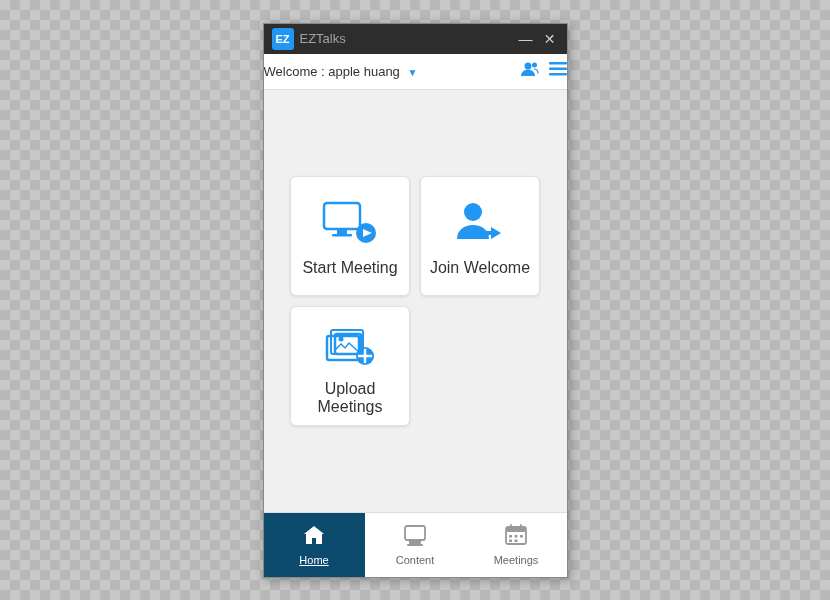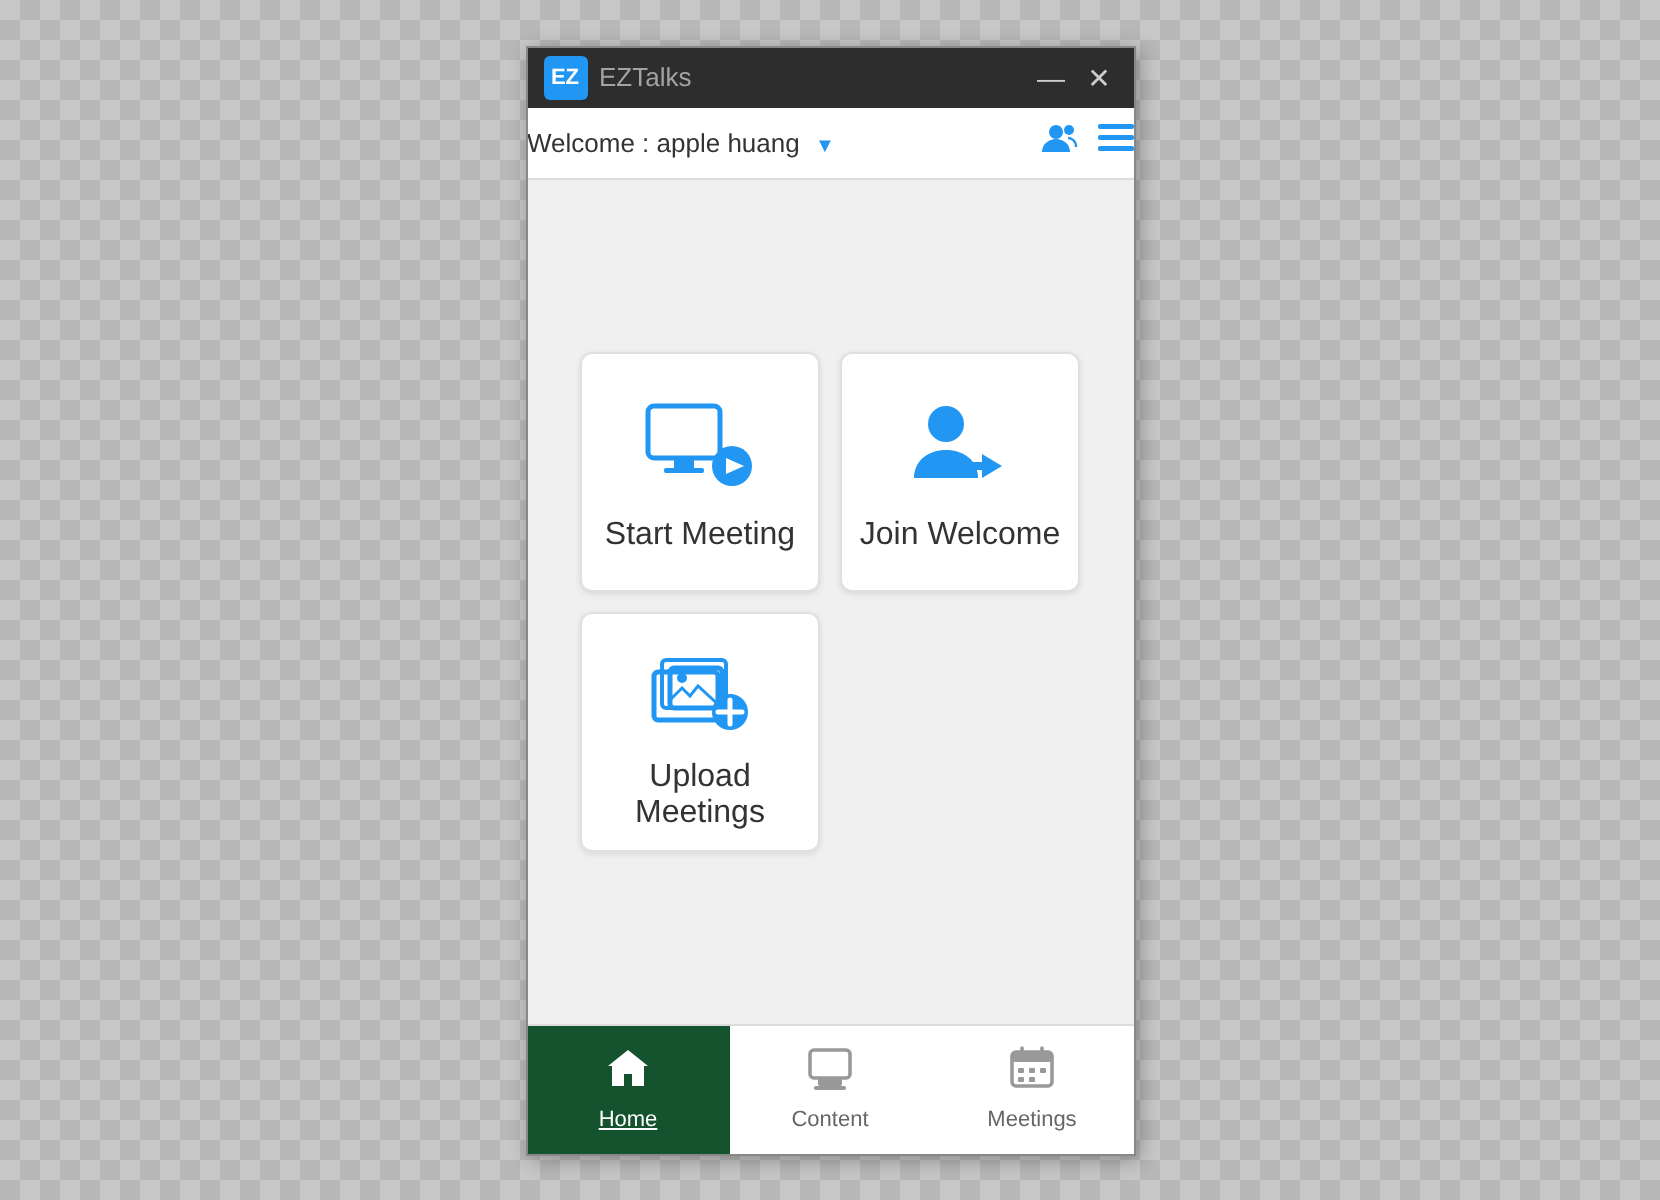--- a/index.html
+++ b/index.html
@@ -167,21 +167,21 @@
       display: flex;
       flex-direction: column;
       align-items: center;
       justify-content: center;
       cursor: pointer;
       gap: 3px;
       font-size: 11px;
       color: #666;
     }
     .nav-item.active {
-      background: #14532d;
+      background: #0c4a6e;
       color: white;
       text-decoration: underline;
     }
     .nav-icon {
       font-size: 20px;
     }
     .nav-label {
       font-size: 11px;
     }
   </style>

